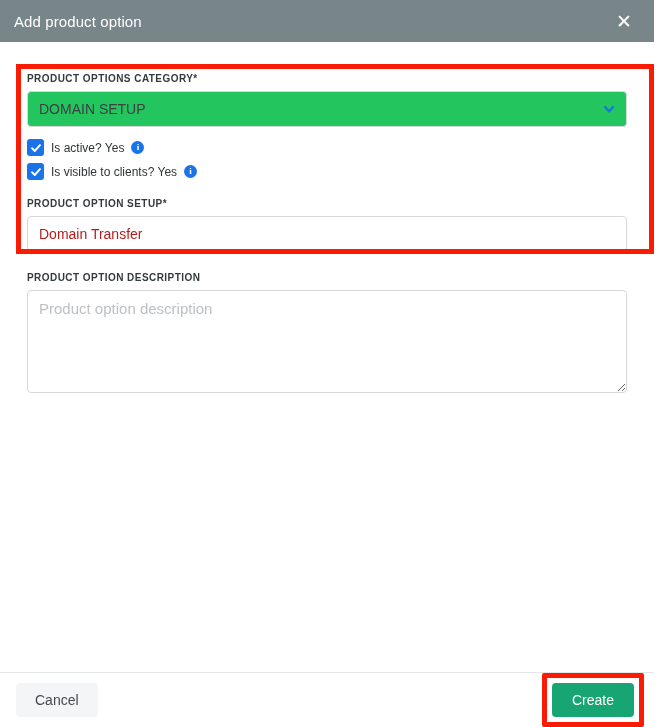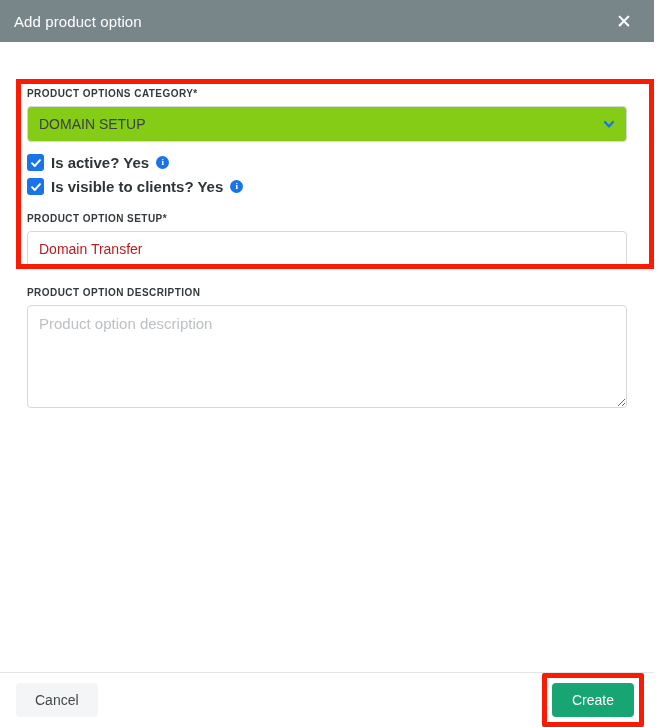--- a/index.html
+++ b/index.html
@@ -13,21 +13,20 @@
     overflow: hidden;
   }
 
   .modal {
     position: relative;
     width: 654px;
     height: 727px;
     background: #ffffff;
     display: flex;
     flex-direction: column;
-    gap: 15px;
   }
 
   
   .modal-header {
     height: 42px;
     min-height: 42px;
     background: #78868a;
     display: flex;
     align-items: center;
     justify-content: space-between;
@@ -89,21 +88,21 @@
 
   .select-wrap {
     position: relative;
     width: 100%;
   }
   .select-box {
     width: 100%;
     height: 36px;
     border: 1px solid #d6d9da;
     border-radius: 4px;
-    background: #84cc16;
+    background: #22c55e;
     display: flex;
     align-items: center;
     padding: 0 32px 0 11px;
     font-size: 14px;
     color: #3c4043;
     cursor: pointer;
   }
   .chevron {
     position: absolute;
     right: 11px;
@@ -130,23 +129,22 @@
     height: 17px;
     min-width: 17px;
     border-radius: 3px;
     background: #1a73e8;
     display: flex;
     align-items: center;
     justify-content: center;
     cursor: pointer;
   }
   .check-text {
-    font-size: 15px;
+    font-size: 12px;
     color: #2f3437;
-    font-weight: bold;
   }
   .info-icon {
     width: 13px;
     height: 13px;
     min-width: 13px;
     border-radius: 50%;
     background: #1a73e8;
     color: #ffffff;
     font-size: 9px;
     font-weight: bold;

